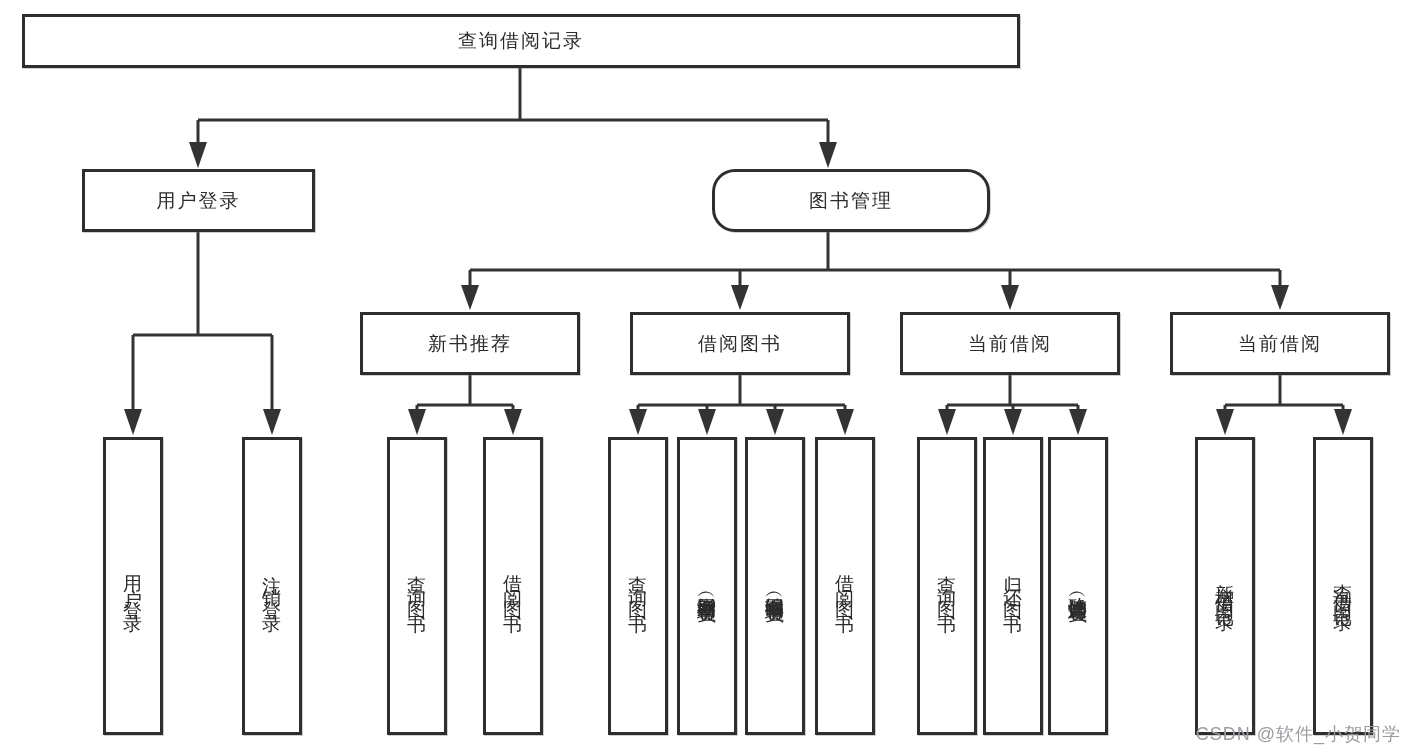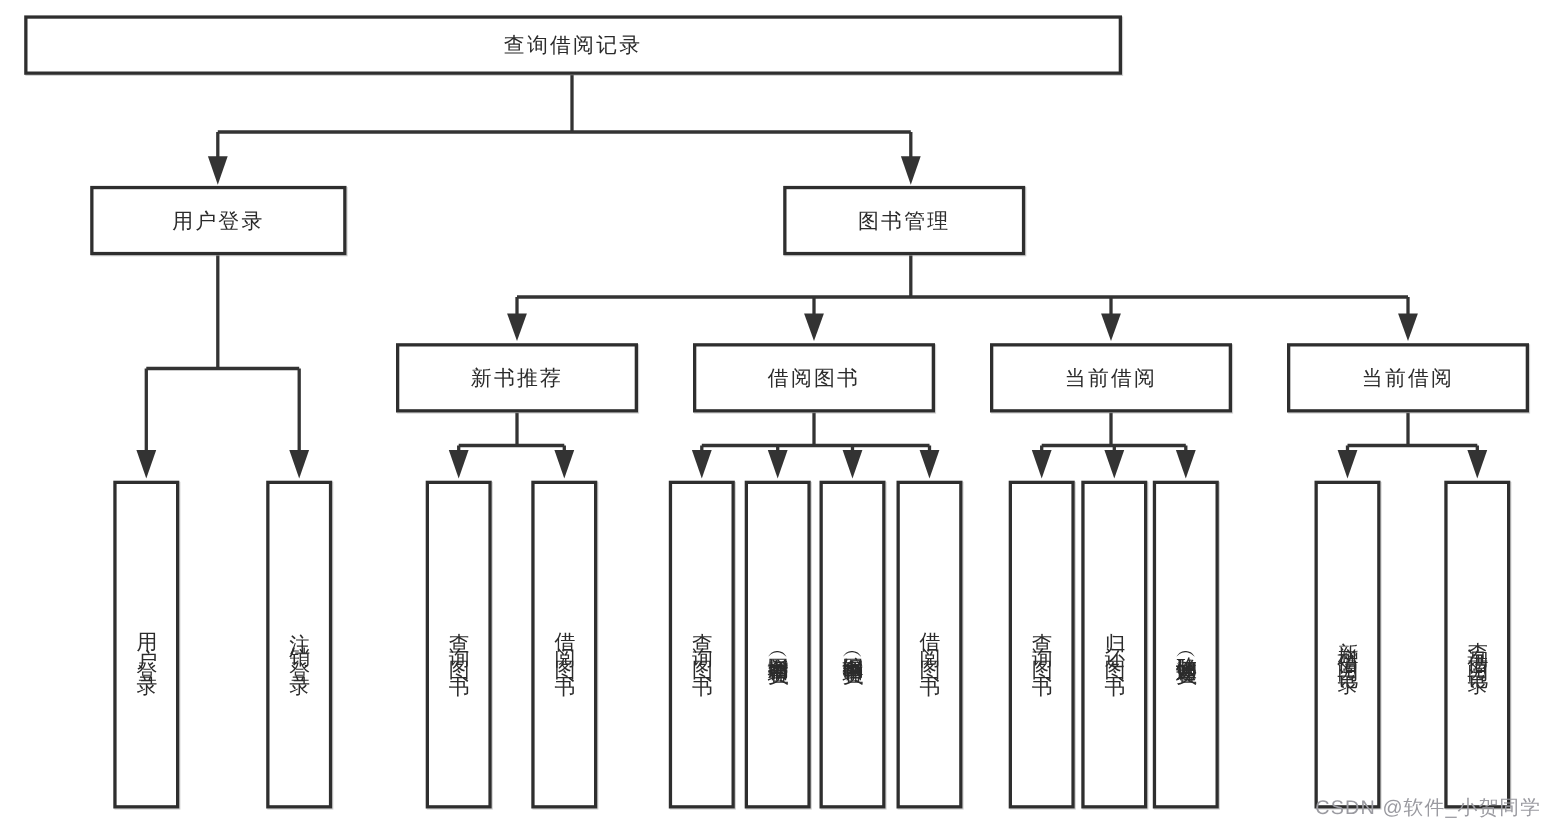--- a/index.html
+++ b/index.html
@@ -22,21 +22,21 @@
     font-size: 19px;
     letter-spacing: 2px;
     color: #2b2b2b;
     box-shadow: 1px 1px 0 rgba(120,120,120,.35);
   }
 
   .root  { left: 22px;  top: 14px;  width: 998px; height: 54px; }
 
   .lvl2  { top: 169px; height: 63px; }
   .b-user-login { left: 82px;  width: 233px; }
-  .b-book-mgmt  { left: 712px; width: 220px; }
+  .b-book-mgmt  { left: 712px; width: 278px; border-radius: 23px; }
 
   .mid   { top: 312px; height: 63px; width: 220px; }
   .m0 { left: 360px; }
   .m1 { left: 630px; }
   .m2 { left: 900px; text-align: center; }
   .m3 { left: 1170px; }
 
   .leaf  { top: 437px; width: 60px; height: 298px; }
   .vtext {
     writing-mode: vertical-rl;

